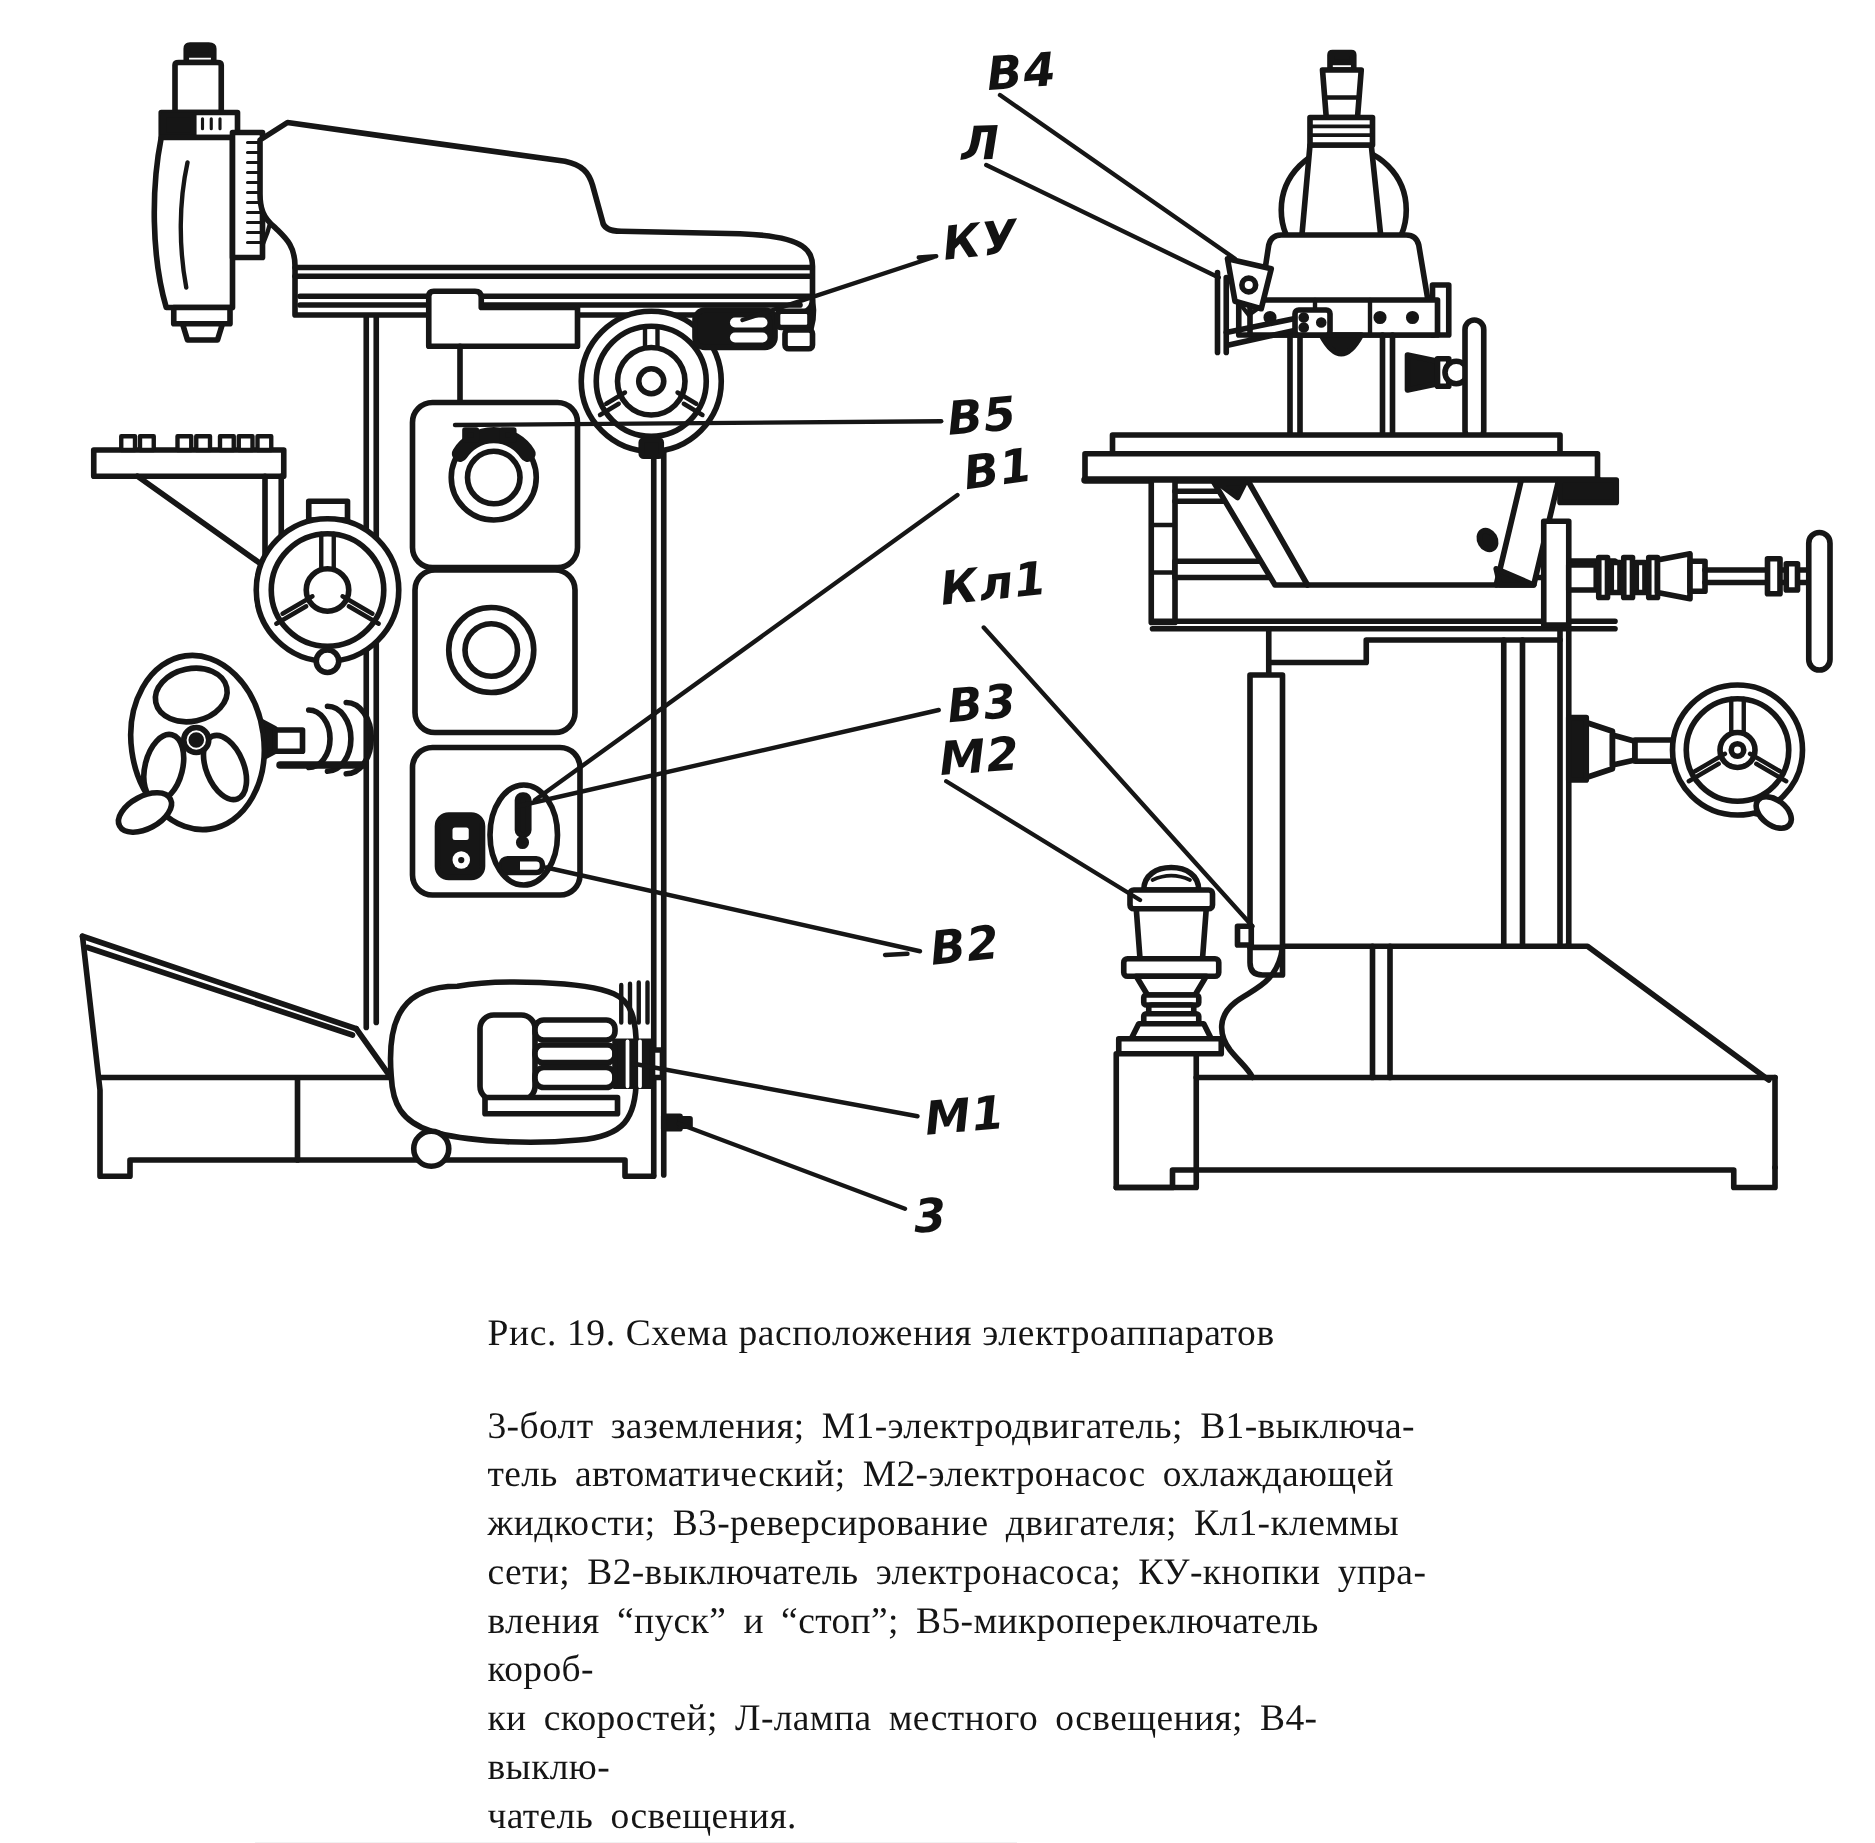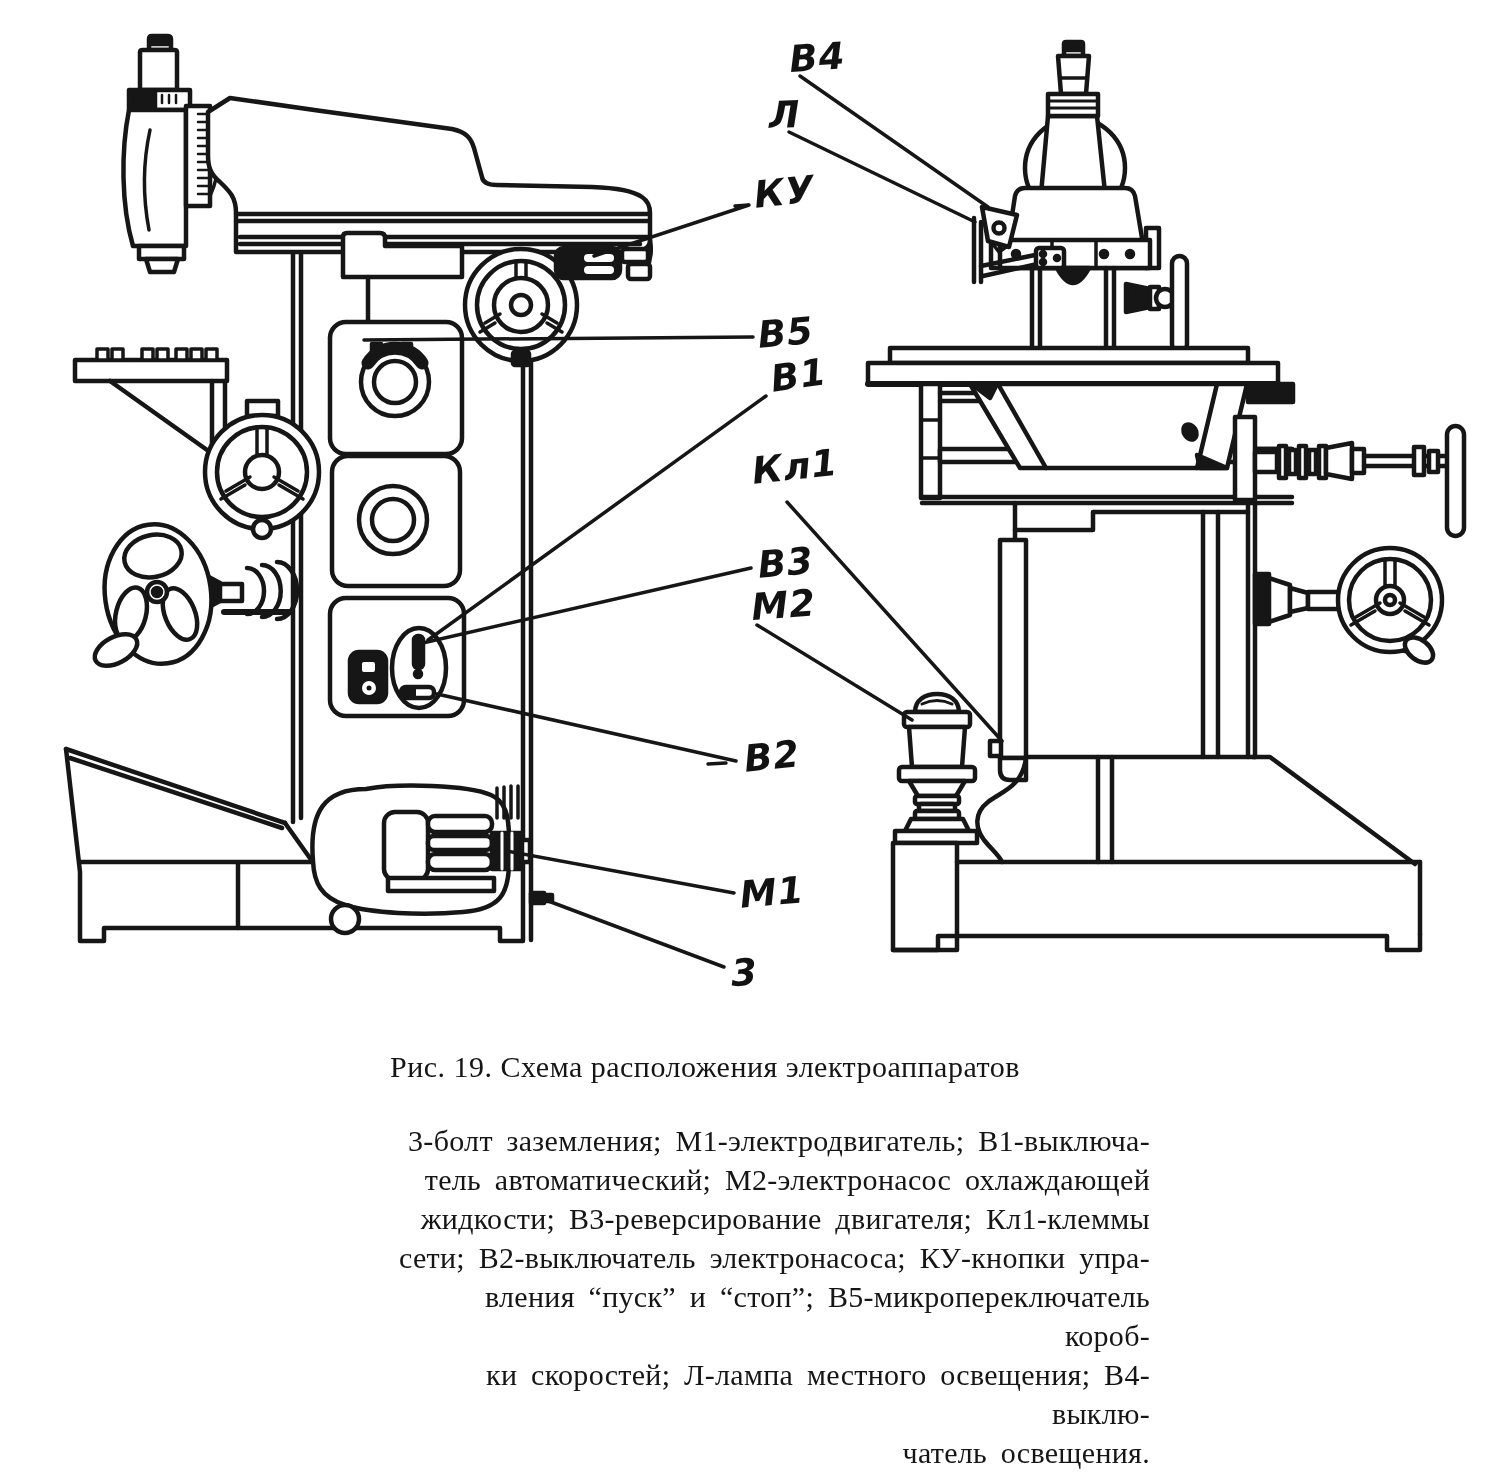--- a/index.html
+++ b/index.html
@@ -6,21 +6,21 @@
   #page{position:relative;width:1500px;height:1474px;background:#ffffff;overflow:hidden;
         font-family:"Liberation Serif", serif;}
   #art{position:absolute;left:0;top:0;}
   #label-layer{position:absolute;left:0;top:0;width:100%;height:100%;pointer-events:none;}
   .fig-label{position:absolute;font-family:"DejaVu Sans", sans-serif;
              font-style:italic;font-weight:bold;font-size:37px;color:#121212;
              letter-spacing:1px;transform-origin:left top;}
   #caption-block{position:absolute;left:390px;top:1022px;width:760px;color:#151515;margin-top:28px;}
   #figure-title{font-size:30px;letter-spacing:0.5px;}
   #figure-legend{margin-top:37px;font-size:30px;line-height:39px;white-space:pre-line;
-                 word-spacing:6px;letter-spacing:0.3px;text-align:right;}
+                 word-spacing:6px;letter-spacing:0.3px;}
   svg *{vector-effect:non-scaling-stroke;}
 </style>
 </head>
 <body>
 
 <div id="page">
 
 <svg id="art" width="1500" height="1474" viewBox="0 0 1500 1474">
   <g stroke="#161616" stroke-width="4.5" fill="none" stroke-linecap="round" stroke-linejoin="round">
 

